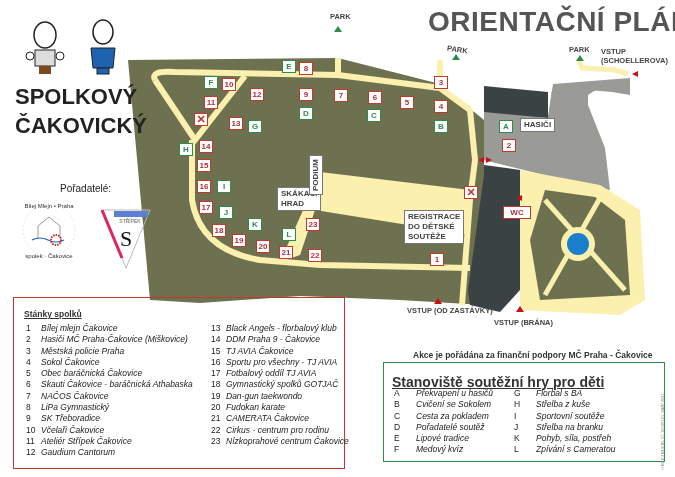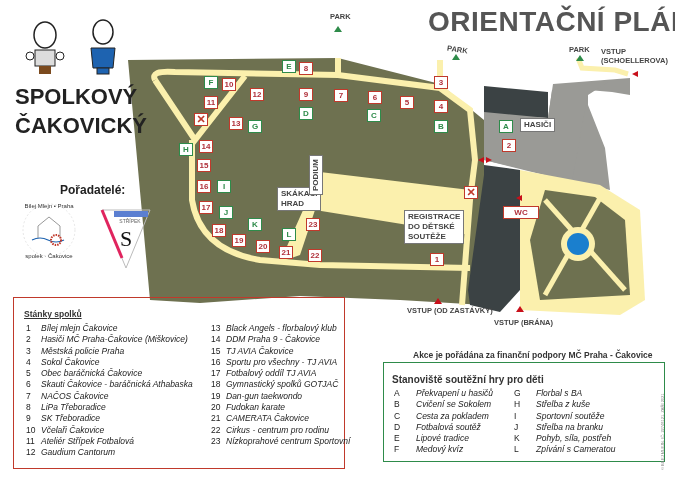--- a/index.html
+++ b/index.html
@@ -1,35 +1,35 @@
 <!DOCTYPE html>
 <html><head>
 <meta charset="utf-8">
 <style>
   html,body{margin:0;padding:0;background:#fff;}
   body{width:675px;height:477px;position:relative;overflow:hidden;font-family:"Liberation Sans",sans-serif;color:#333;}
   .abs{position:absolute;}
   .title-main{left:428px;top:6px;font-size:28px;font-weight:bold;color:#555;letter-spacing:0.5px;white-space:nowrap;}
   .event-title{left:15px;top:82px;font-size:22px;font-weight:bold;color:#222;line-height:29px;}
   .event-title div{white-space:nowrap;}
-  .organizers-label{left:60px;top:183px;font-size:12px;font-weight:bold;color:#222;}
+  .organizers-label{left:60px;top:183px;font-size:10px;font-weight:normal;color:#222;}
   .map-svg{left:0;top:0;}
   .marker{position:absolute;width:14px;height:13px;background:#fff;font-size:8px;font-weight:bold;display:flex;align-items:center;justify-content:center;box-sizing:border-box;}
   .marker.red{border:1.5px solid #c0392b;color:#b0303a;}
   .marker.green{border:1.5px solid #2e8b4a;color:#2e8b4a;}
   .label-box{position:absolute;background:#fff;border:1px solid #777;font-size:8px;font-weight:bold;color:#444;line-height:10px;padding:1px 3px;white-space:nowrap;}
   .map-text{position:absolute;font-size:7.5px;font-weight:bold;color:#444;white-space:nowrap;line-height:9px;}
   .legend-stalls{left:13px;top:297px;width:332px;height:172px;border:1.5px solid #c0392b;box-sizing:border-box;}
   .legend-stalls .heading{position:absolute;left:10px;top:11px;font-size:8.5px;font-weight:bold;text-decoration:underline;color:#333;}
   .list-col{position:absolute;font-size:8.5px;line-height:11.3px;color:#222;}
   .list-col .row{display:flex;white-space:nowrap;}
   .list-col .num{width:15px;display:inline-block;}
   .list-col .txt{display:inline-block;font-style:italic;}
   .legend-games{left:383px;top:362px;width:282px;height:100px;border:1.5px solid #2e8b4a;box-sizing:border-box;}
-  .legend-games .heading{position:absolute;left:8px;top:11px;font-size:10px;font-weight:bold;color:#333;}
+  .legend-games .heading{position:absolute;left:8px;top:11px;font-size:14px;font-weight:bold;text-decoration:underline;color:#333;}
   .letter-col .num{width:22px;}
   .sponsor{left:413px;top:350px;font-size:8.5px;font-weight:bold;color:#333;white-space:nowrap;text-align:right;}
   .copyright{left:660px;top:470px;font-size:4px;color:#888;transform:rotate(-90deg);transform-origin:left top;white-space:nowrap;}
 </style>
 </head>
 <body>
 
 <svg class="abs map-svg" width="675" height="477" viewBox="0 0 675 477">
 
   <path d="M128,60 L338,58 L440,84 L484,120 L484,305 L400,300 L300,296 L200,303 L150,300 Z" fill="#6e7150"></path>
@@ -124,21 +124,21 @@
 <div class="label-box" style="left:277px;top:187px">
   <div>SKÁKACÍ</div>
   <div>HRAD</div>
 </div>
 <div class="label-box" style="left:309px;top:195px;transform:rotate(-90deg);transform-origin:left top">PODIUM</div>
 <div class="label-box" style="left:404px;top:210px">
   <div>REGISTRACE</div>
   <div>DO DĚTSKÉ</div>
   <div>SOUTĚŽE</div>
 </div>
-<div class="marker red" style="left:503px;top:206px;width:36px">WC</div>
+<div class="marker red" style="left:503px;top:206px;width:28px">WC</div>
 
 <div class="marker red" style="left:194px;top:113px">
     <span style="color:#c0392b;font-size:11px">✕</span>
   </div>
 <div class="marker red" style="left:464px;top:186px">
     <span style="color:#c0392b;font-size:11px">✕</span>
   </div>
 
 <div id="stall-markers">
     <div class="marker red" style="left: 430px; top: 253px;">1</div>
@@ -207,33 +207,33 @@
       <div class="row">
         <span class="num">6</span>
         <span class="txt">Skauti Čakovice - baráčnická Athabaska</span>
       </div>
       <div class="row">
         <span class="num">7</span>
         <span class="txt">NAČOS Čakovice</span>
       </div>
       <div class="row">
         <span class="num">8</span>
-        <span class="txt">LiPa Třeboradice</span>
+        <span class="txt">LiPa Gymnastický</span>
       </div>
       <div class="row">
         <span class="num">9</span>
         <span class="txt">SK Třeboradice</span>
       </div>
       <div class="row">
         <span class="num">10</span>
         <span class="txt">Včelaři Čakovice</span>
       </div>
       <div class="row">
         <span class="num">11</span>
-        <span class="txt">Ateliér Střípek Fotbalová</span>
+        <span class="txt">Ateliér Střípek Čakovice</span>
       </div>
       <div class="row">
         <span class="num">12</span>
         <span class="txt">Gaudium Cantorum</span>
       </div>
     </div>
   <div class="list-col" style="left:197px;top:25px" id="stalls-col-2">
       <div class="row">
         <span class="num">13</span>
         <span class="txt">Black Angels - florbalový klub</span>
@@ -269,21 +269,21 @@
       <div class="row">
         <span class="num">21</span>
         <span class="txt">CAMERATA Čakovice</span>
       </div>
       <div class="row">
         <span class="num">22</span>
         <span class="txt">Cirkus - centrum pro rodinu</span>
       </div>
       <div class="row">
         <span class="num">23</span>
-        <span class="txt">Nízkoprahové centrum Sportovní</span>
+        <span class="txt">Nízkoprahové centrum Čakovice</span>
       </div>
     </div>
 </div>
 
 <div class="abs sponsor">Akce je pořádána za finanční podpory MČ Praha - Čakovice</div>
 
 <div class="abs legend-games">
   <div class="heading">Stanoviště soutěžní hry pro děti</div>
   <div class="list-col letter-col" style="left:10px;top:25px" id="games-col-1">
       <div class="row">
@@ -293,21 +293,21 @@
       <div class="row">
         <span class="num">B</span>
         <span class="txt">Cvičení se Sokolem</span>
       </div>
       <div class="row">
         <span class="num">C</span>
         <span class="txt">Cesta za pokladem</span>
       </div>
       <div class="row">
         <span class="num">D</span>
-        <span class="txt">Fotbalová soutěž</span>
+        <span class="txt">Pořadatelé soutěž</span>
       </div>
       <div class="row">
         <span class="num">E</span>
         <span class="txt">Lipové tradice</span>
       </div>
       <div class="row">
         <span class="num">F</span>
         <span class="txt">Medový kvíz</span>
       </div>
     </div>

